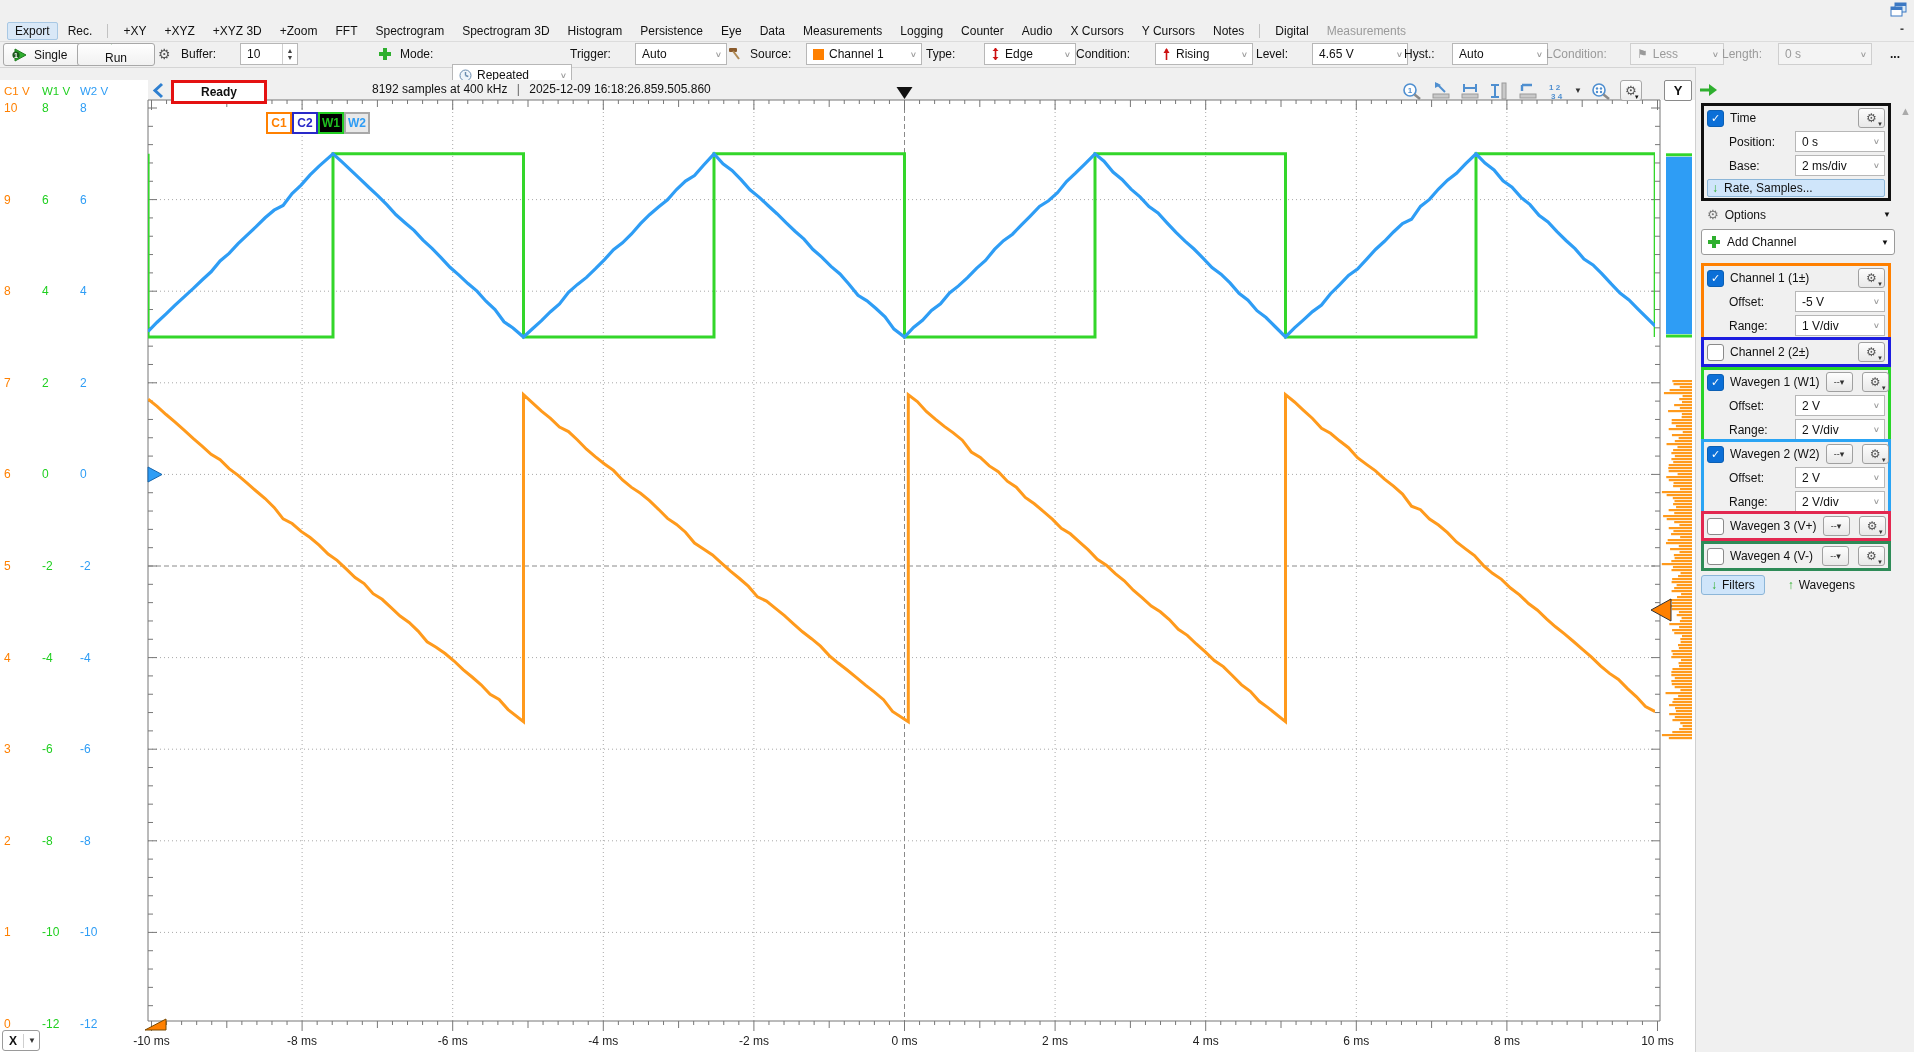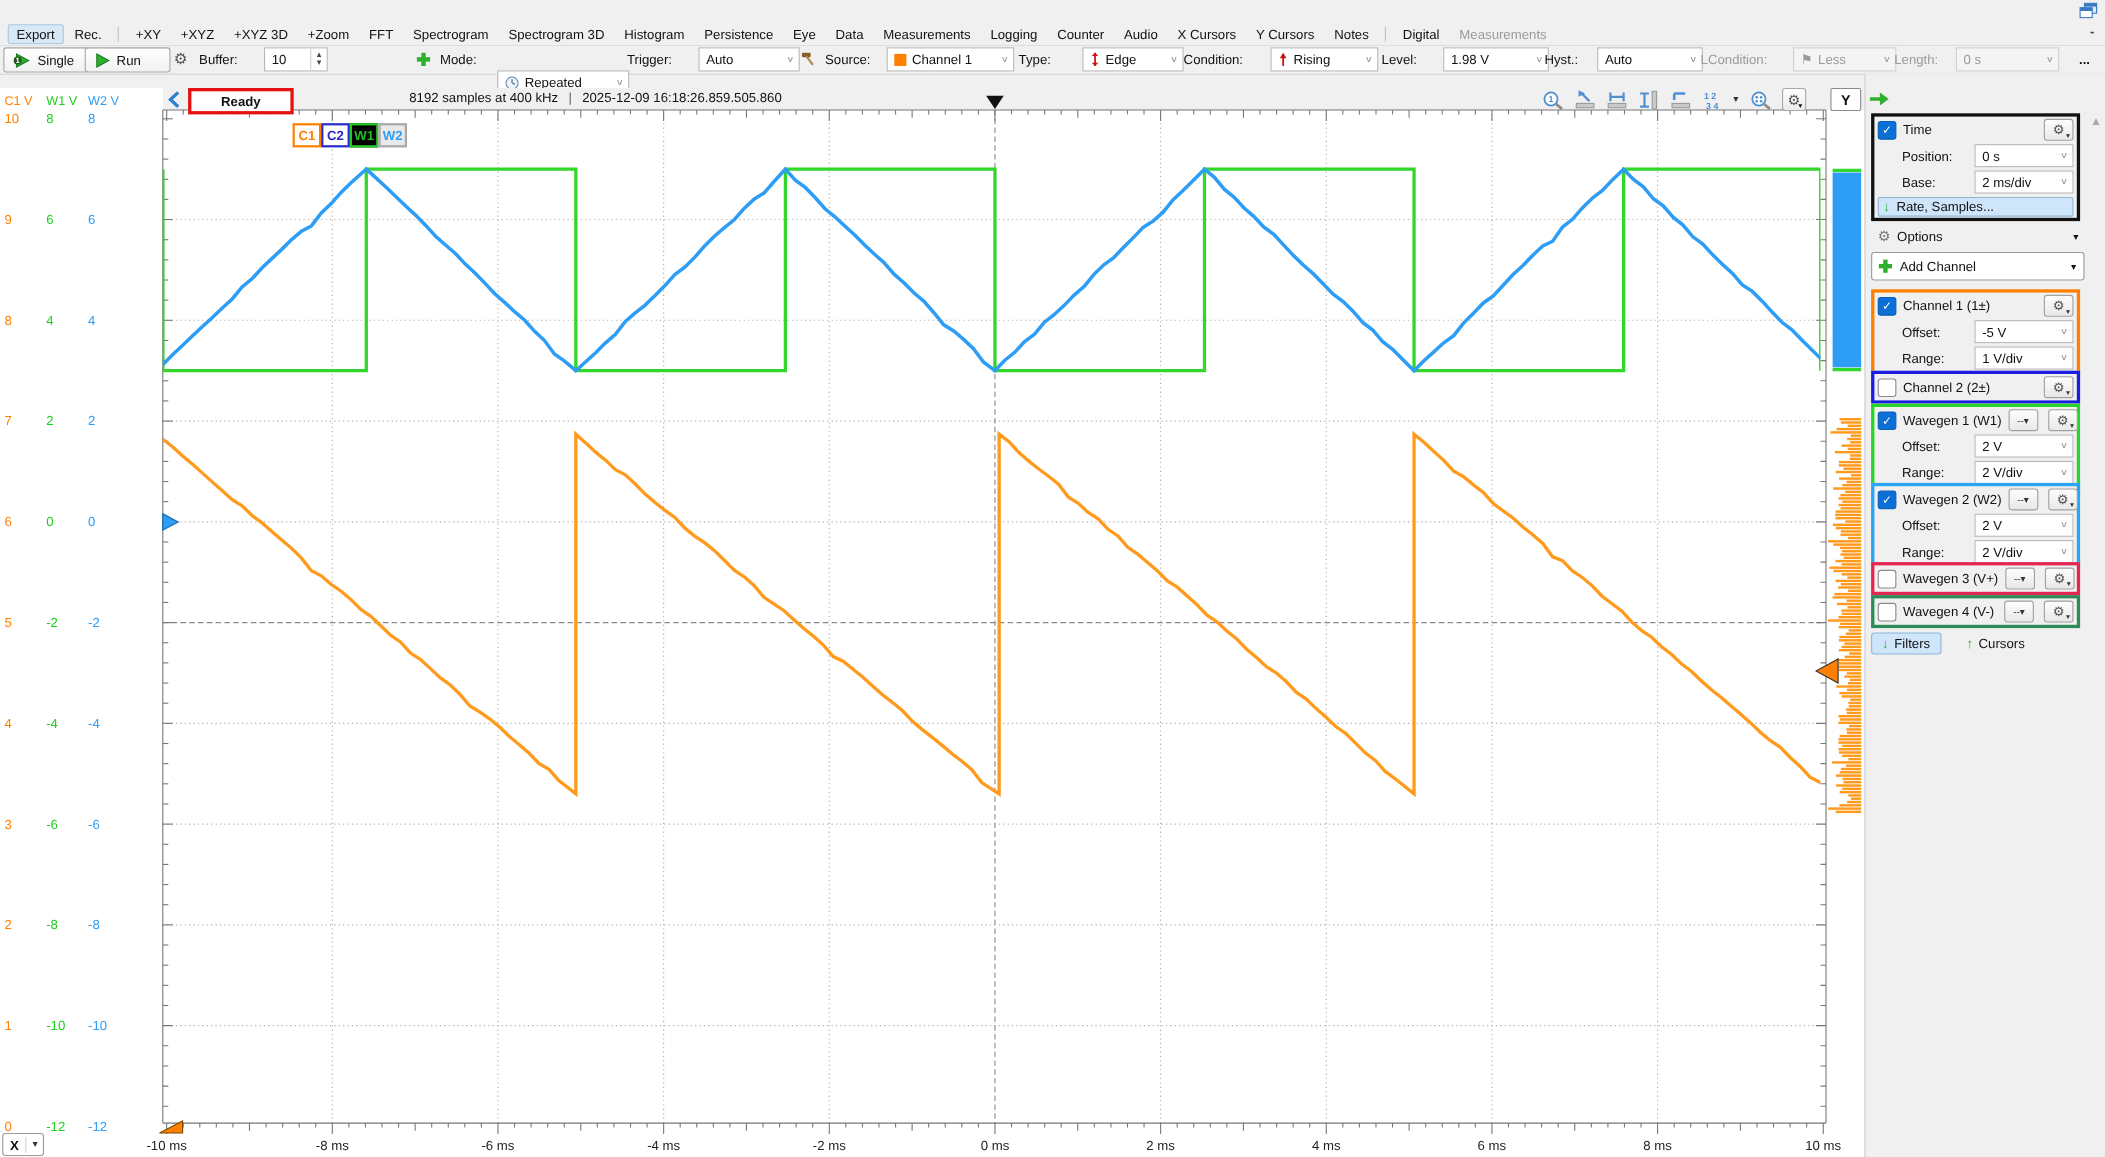--- a/index.html
+++ b/index.html
@@ -111,21 +111,21 @@
 
   <div id="toolbar">
     <div class="tb-abs tb-btn" style="left:3px;width:60px;">
       <svg width="16" height="14">
         <polygon points="3,1 14,7 3,13" fill="#2eaf2e" stroke="#1d7a1d"></polygon>
         <circle cx="4" cy="7" r="3.6" fill="#1d571d"></circle>
         <text x="4" y="9.6" font-size="7" fill="#fff" text-anchor="middle" font-weight="bold">1</text>
       </svg>
       <span>Single</span>
     </div>
-    <div class="tb-abs tb-btn" style="left:77px;width:60px;">
+    <div class="tb-abs tb-btn" style="left:77px;width:60px;flex-direction:column;">
       <svg width="14" height="14">
         <polygon points="2,1 13,7 2,13" fill="#2eaf2e" stroke="#1d7a1d"></polygon>
       </svg>
       <span>Run</span>
     </div>
     <div class="tb-abs" style="left:158px;">
         <span style="font-size:14px;color:#555;">⚙</span>
       </div>
     <div class="tb-abs tb-label" style="left:181px;">Buffer:</div>
     <div class="tb-abs spin" style="left:240px;width:56px;">
@@ -179,21 +179,21 @@
     <div class="tb-abs dd" style="left:1155px;width:86px;">
       <svg width="9" height="14">
         <line x1="4.5" y1="2" x2="4.5" y2="13" stroke="#cc1111" stroke-width="1.6"></line>
         <polygon points="1.5,6 7.5,6 4.5,1" fill="#cc1111"></polygon>
       </svg>
       <span>Rising</span>
       <span class="chev">∨</span>
     </div>
     <div class="tb-abs tb-label" style="left:1256px;">Level:</div>
     <div class="tb-abs dd" style="left:1312px;width:84px;">
-      <span>1.98 V</span>
+      <span>4.65 V</span>
       <span class="chev">∨</span>
     </div>
     <div class="tb-abs tb-label" style="left:1404px;">Hyst.:</div>
     <div class="tb-abs dd" style="left:1452px;width:84px;">
       <span>Auto</span>
       <span class="chev">∨</span>
     </div>
     <div class="tb-abs tb-label gray" style="left:1546px;">LCondition:</div>
     <div class="tb-abs dd gray" style="left:1630px;width:82px;">
       <span style="color:#9a9a9a;">⚑</span>
@@ -937,17 +937,17 @@
         </div>
       </div>
 
     <div id="filters-row" style="top:508px;">
       <span class="soft-btn blue">
         <span class="green-arrow">↓</span>
         <span>Filters</span>
       </span>
       <span class="soft-btn">
         <span class="green-arrow">↑</span>
-        <span>Cursors</span>
+        <span>Wavegens</span>
       </span>
     </div>
   </div>
 </div>
 
 </body></html>

